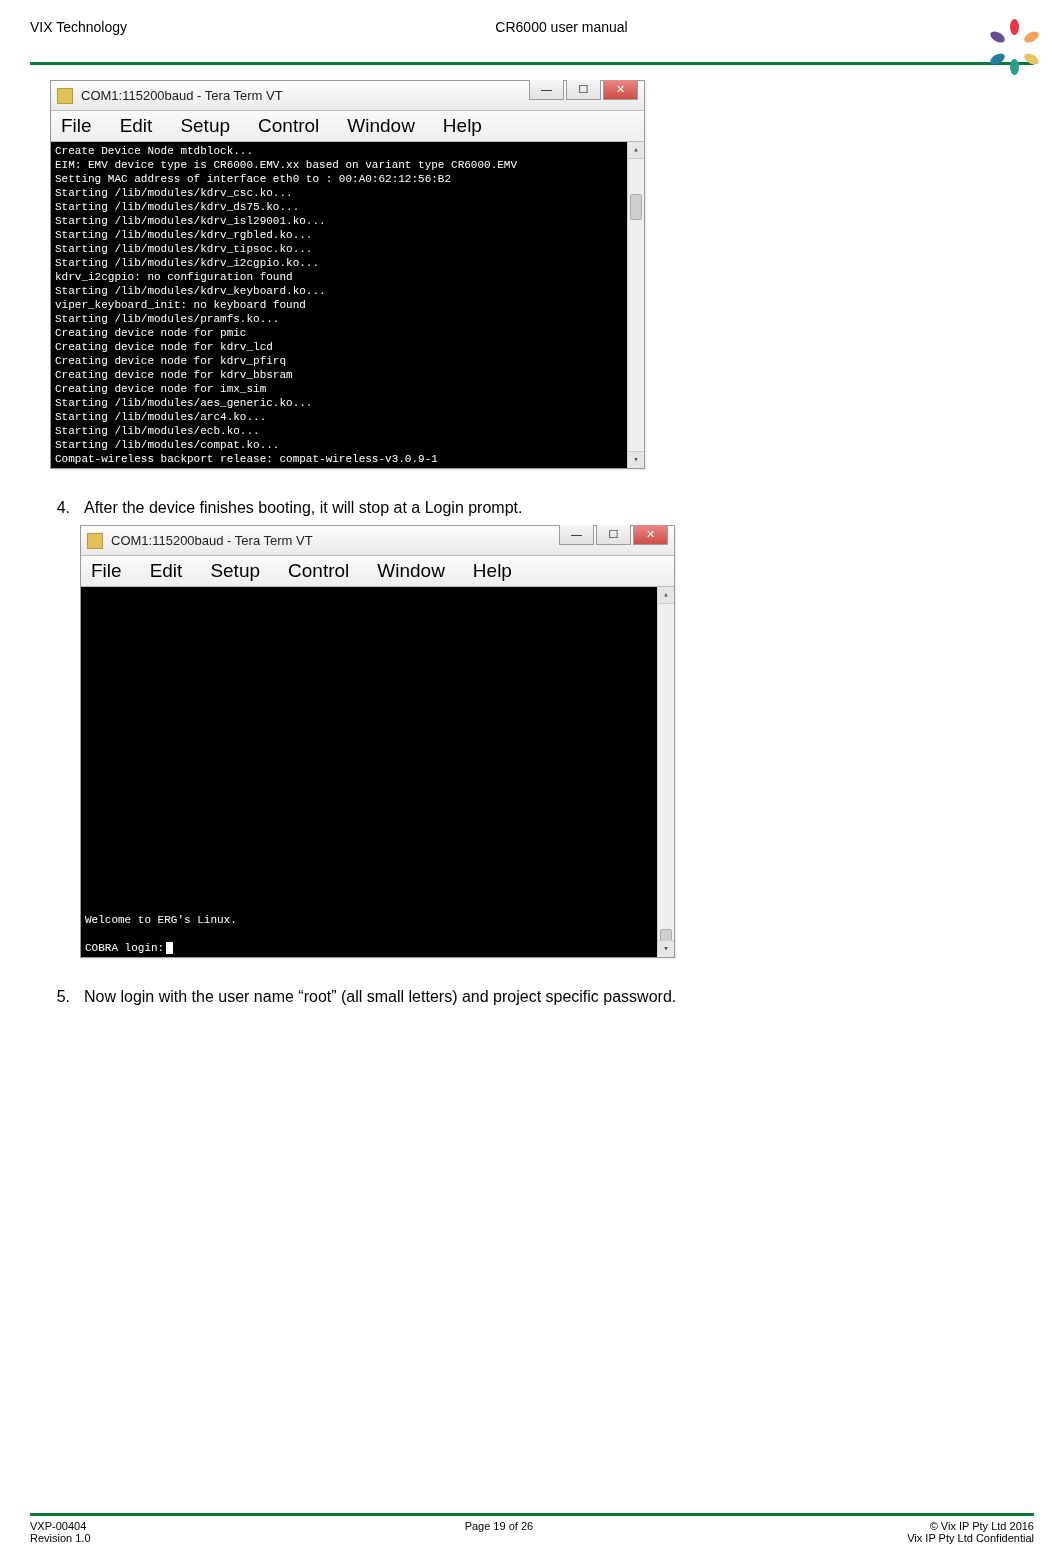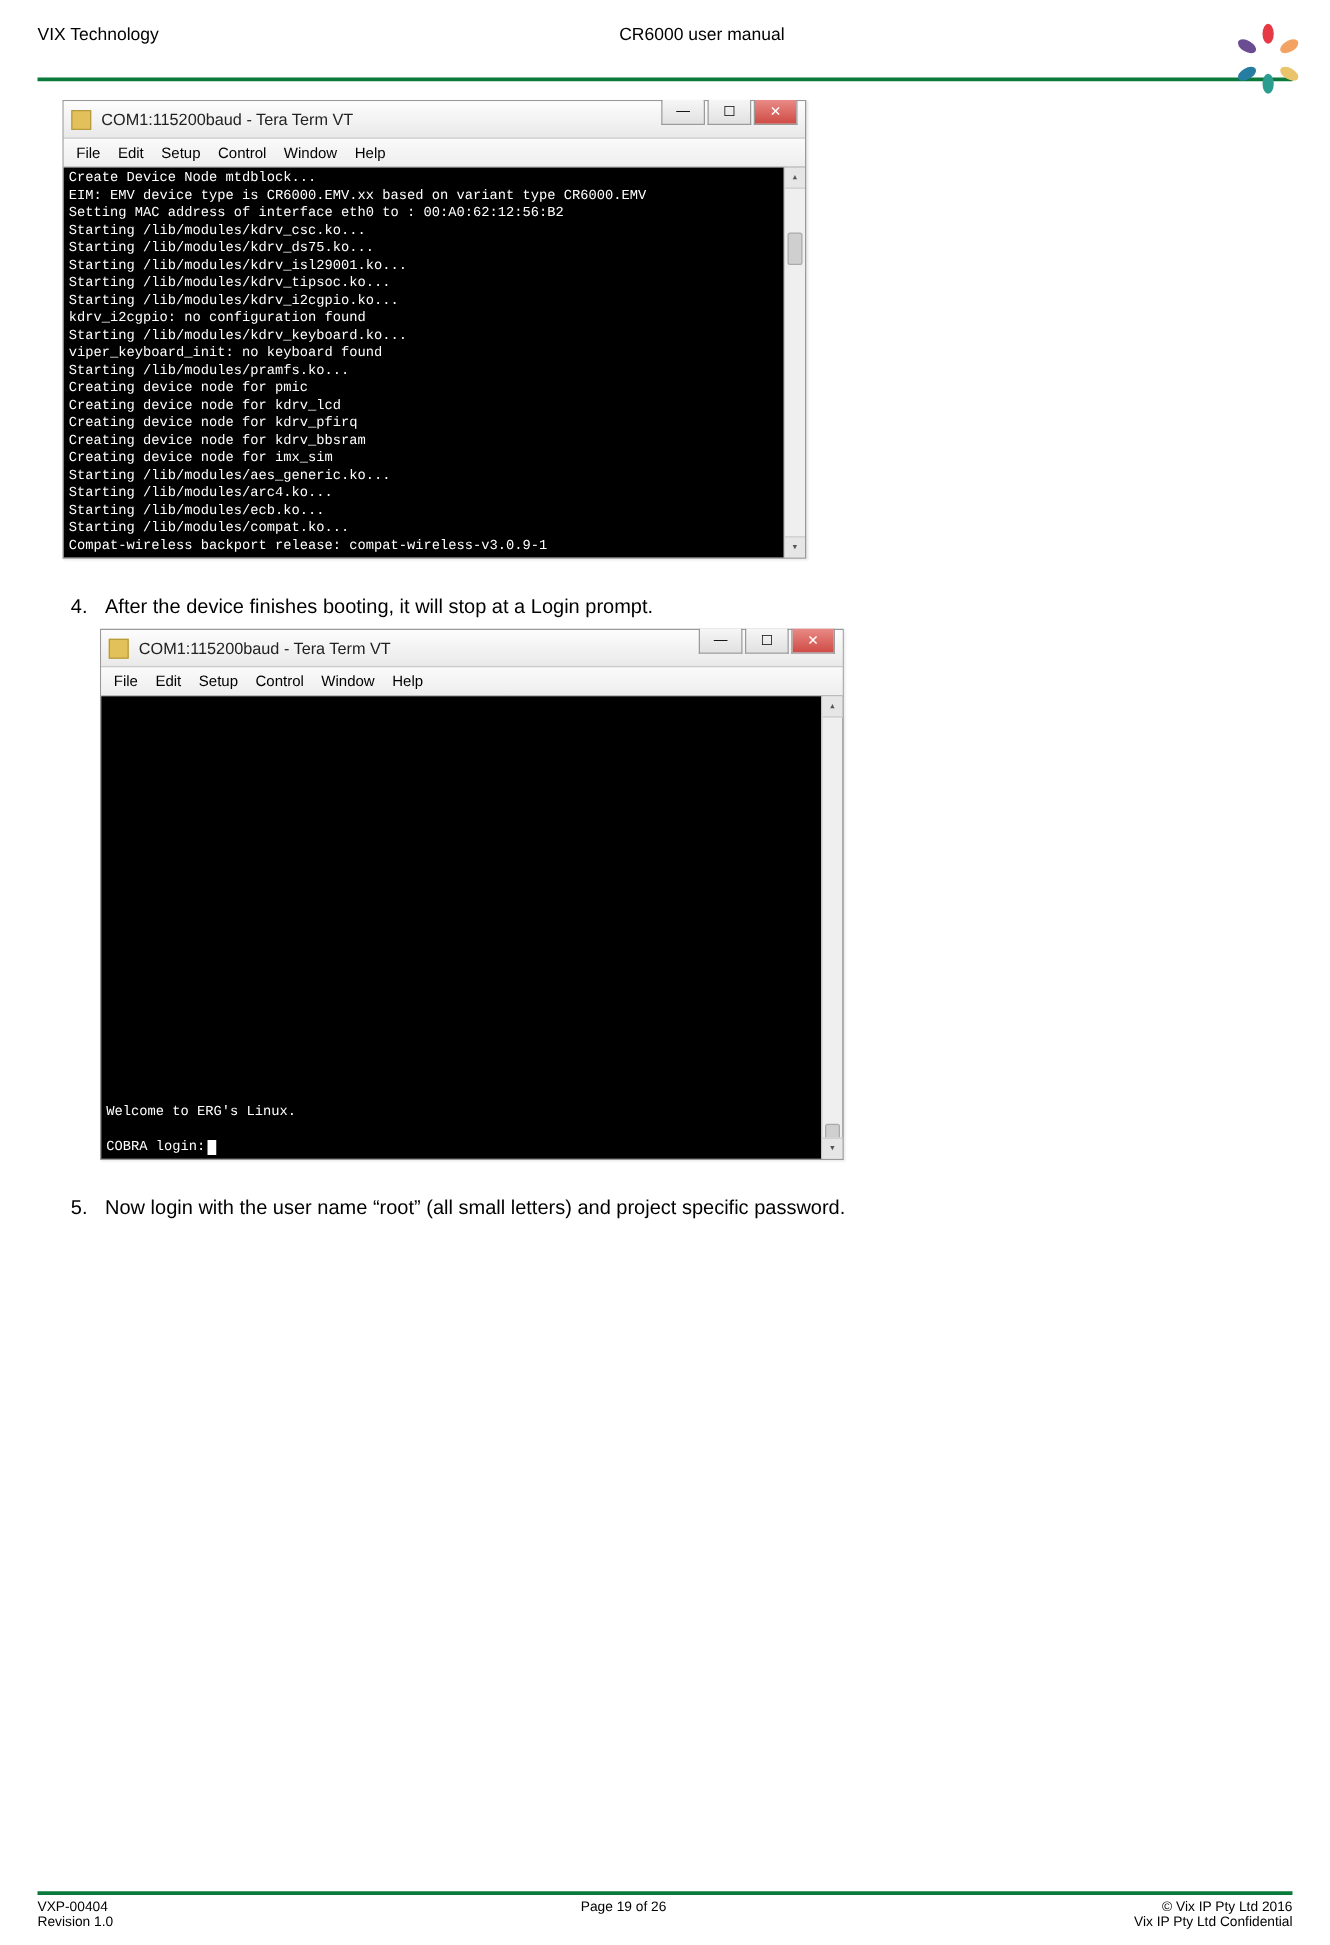--- a/index.html
+++ b/index.html
@@ -66,23 +66,23 @@
   width: 35px; height: 20px;
   background: linear-gradient(#f6f6f6,#e1e1e1);
   border: 1px solid #9b9b9b; border-top:none;
   display:flex; align-items:center; justify-content:center;
   font-size:11px;
 }
 .win-btn.close { background: linear-gradient(#e98a86,#cf4b45); color:#fff; }
 .menubar {
   background: linear-gradient(#fafafa,#eee);
   border-bottom: 1px solid #bbb;
-  display:flex; gap: 14px;
+  display:flex; gap: 28px;
   padding: 4px 10px;
-  font-size: 12px;
+  font-size: 19px;
   text-align: right;
 }
 .term-body {
   background:#000; color:#fff;
   font-family: "Courier New", monospace;
   font-size: 11px;
   line-height: 14px;
   padding: 2px 4px;
   position: relative;
   min-height: 240px;
@@ -154,20 +154,21 @@
       <span>Window</span>
       <span>Help</span>
     </div>
     <div class="term-body" style="padding-right:20px;">
       <div class="term-line">Create Device Node mtdblock...</div>
       <div class="term-line">EIM: EMV device type is CR6000.EMV.xx based on variant type CR6000.EMV</div>
       <div class="term-line">Setting MAC address of interface eth0 to : 00:A0:62:12:56:B2</div>
       <div class="term-line">Starting /lib/modules/kdrv_csc.ko...</div>
       <div class="term-line">Starting /lib/modules/kdrv_ds75.ko...</div>
       <div class="term-line">Starting /lib/modules/kdrv_isl29001.ko...</div>
+      <div class="term-line">Starting /lib/modules/kdrv_rgbled.ko...</div>
       <div class="term-line">Starting /lib/modules/kdrv_tipsoc.ko...</div>
       <div class="term-line">Starting /lib/modules/kdrv_i2cgpio.ko...</div>
       <div class="term-line">kdrv_i2cgpio: no configuration found</div>
       <div class="term-line">Starting /lib/modules/kdrv_keyboard.ko...</div>
       <div class="term-line">viper_keyboard_init: no keyboard found</div>
       <div class="term-line">Starting /lib/modules/pramfs.ko...</div>
       <div class="term-line">Creating device node for pmic</div>
       <div class="term-line">Creating device node for kdrv_lcd</div>
       <div class="term-line">Creating device node for kdrv_pfirq</div>
       <div class="term-line">Creating device node for kdrv_bbsram</div>

